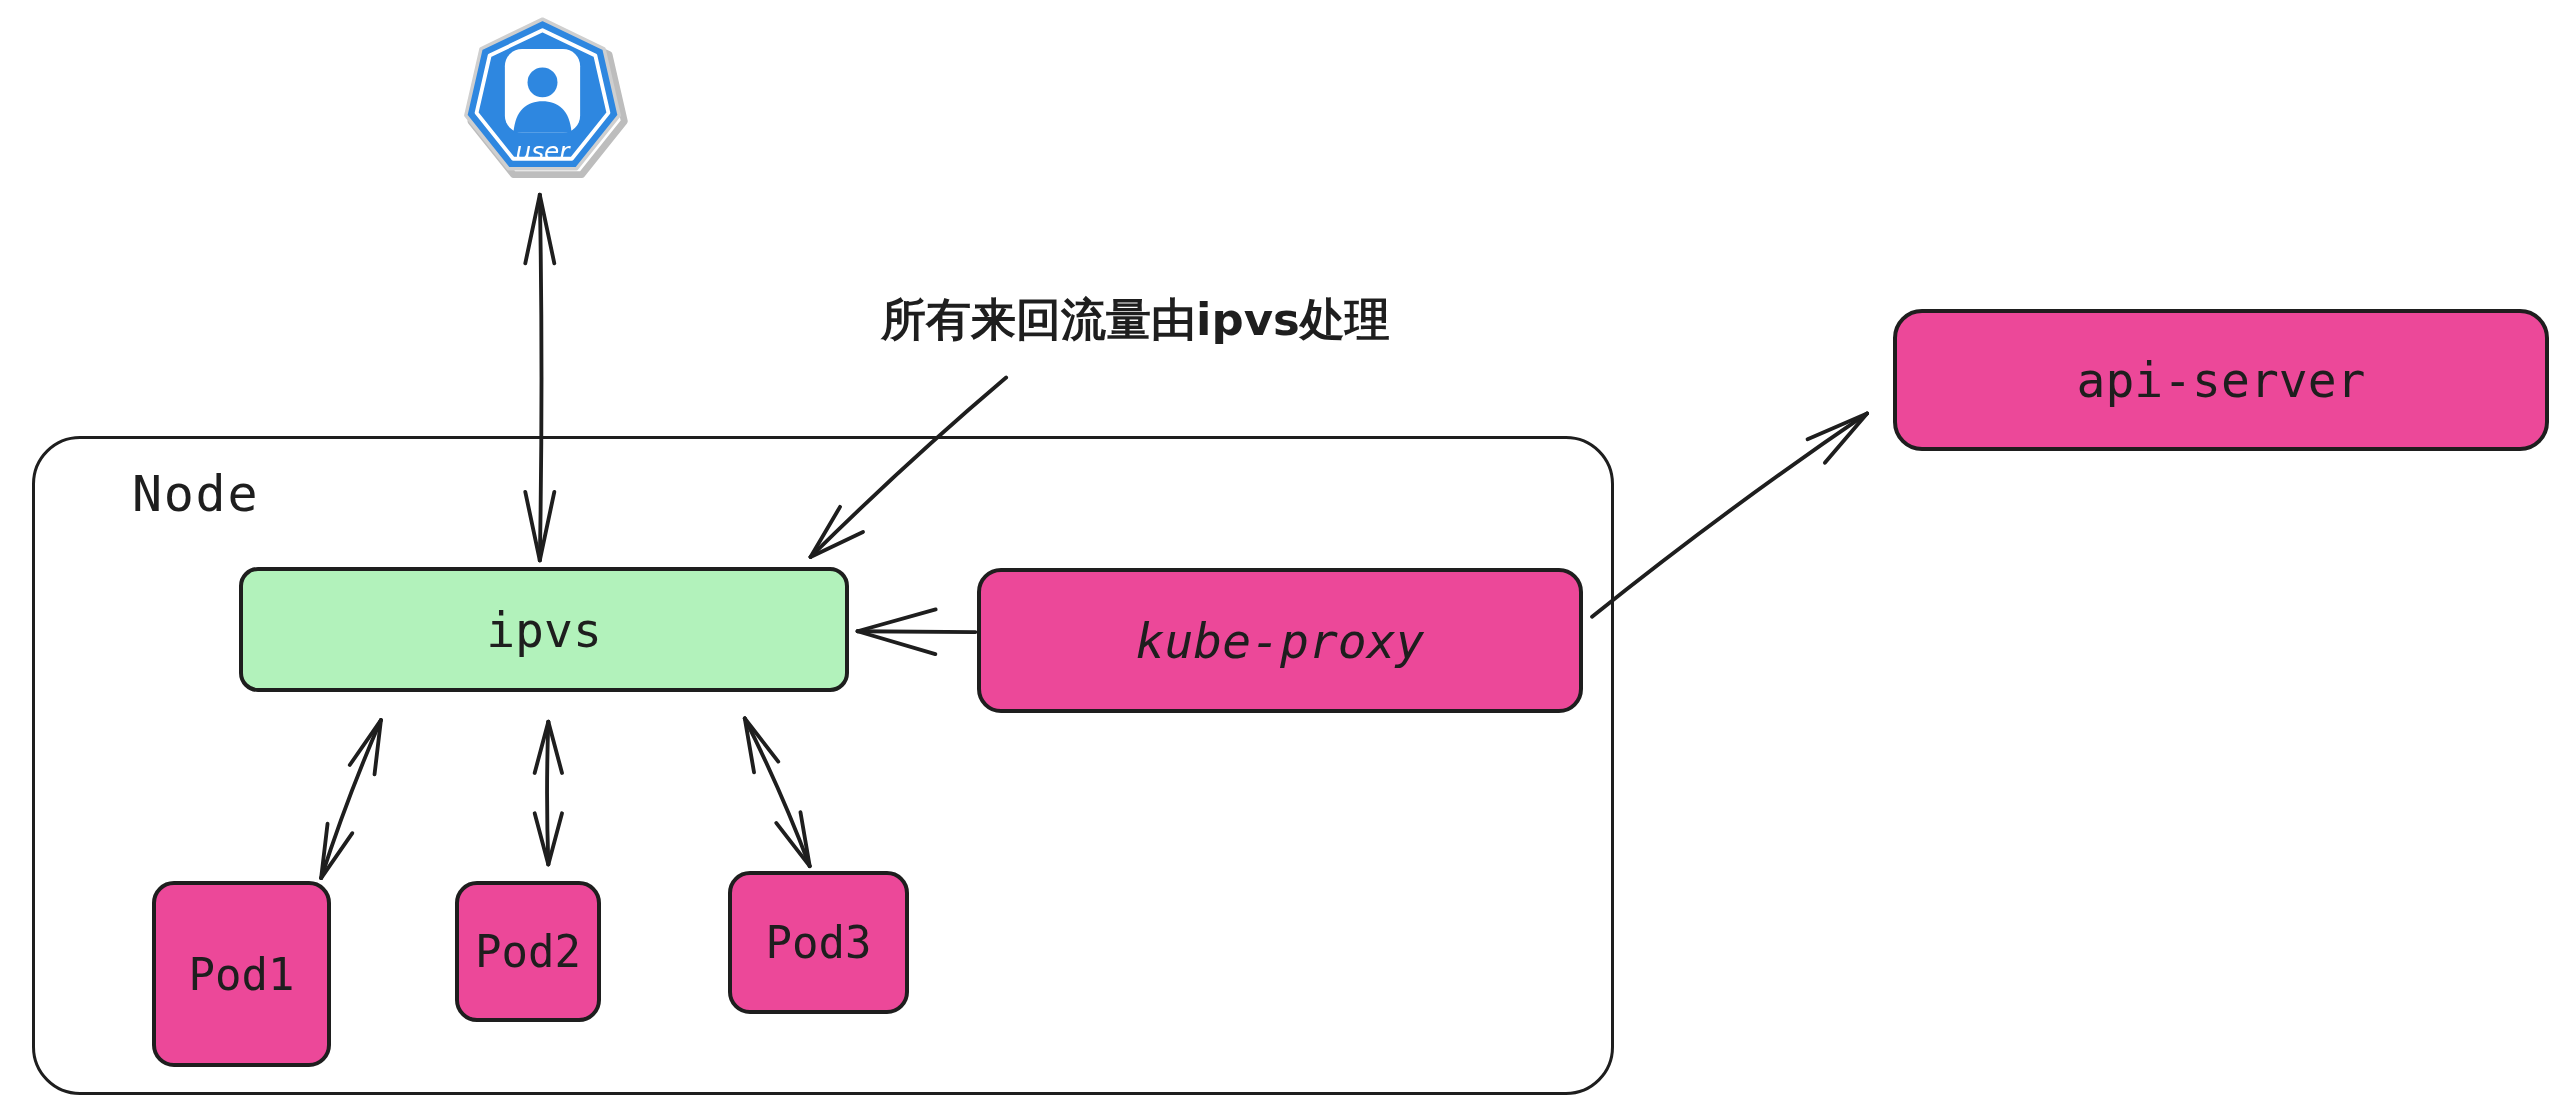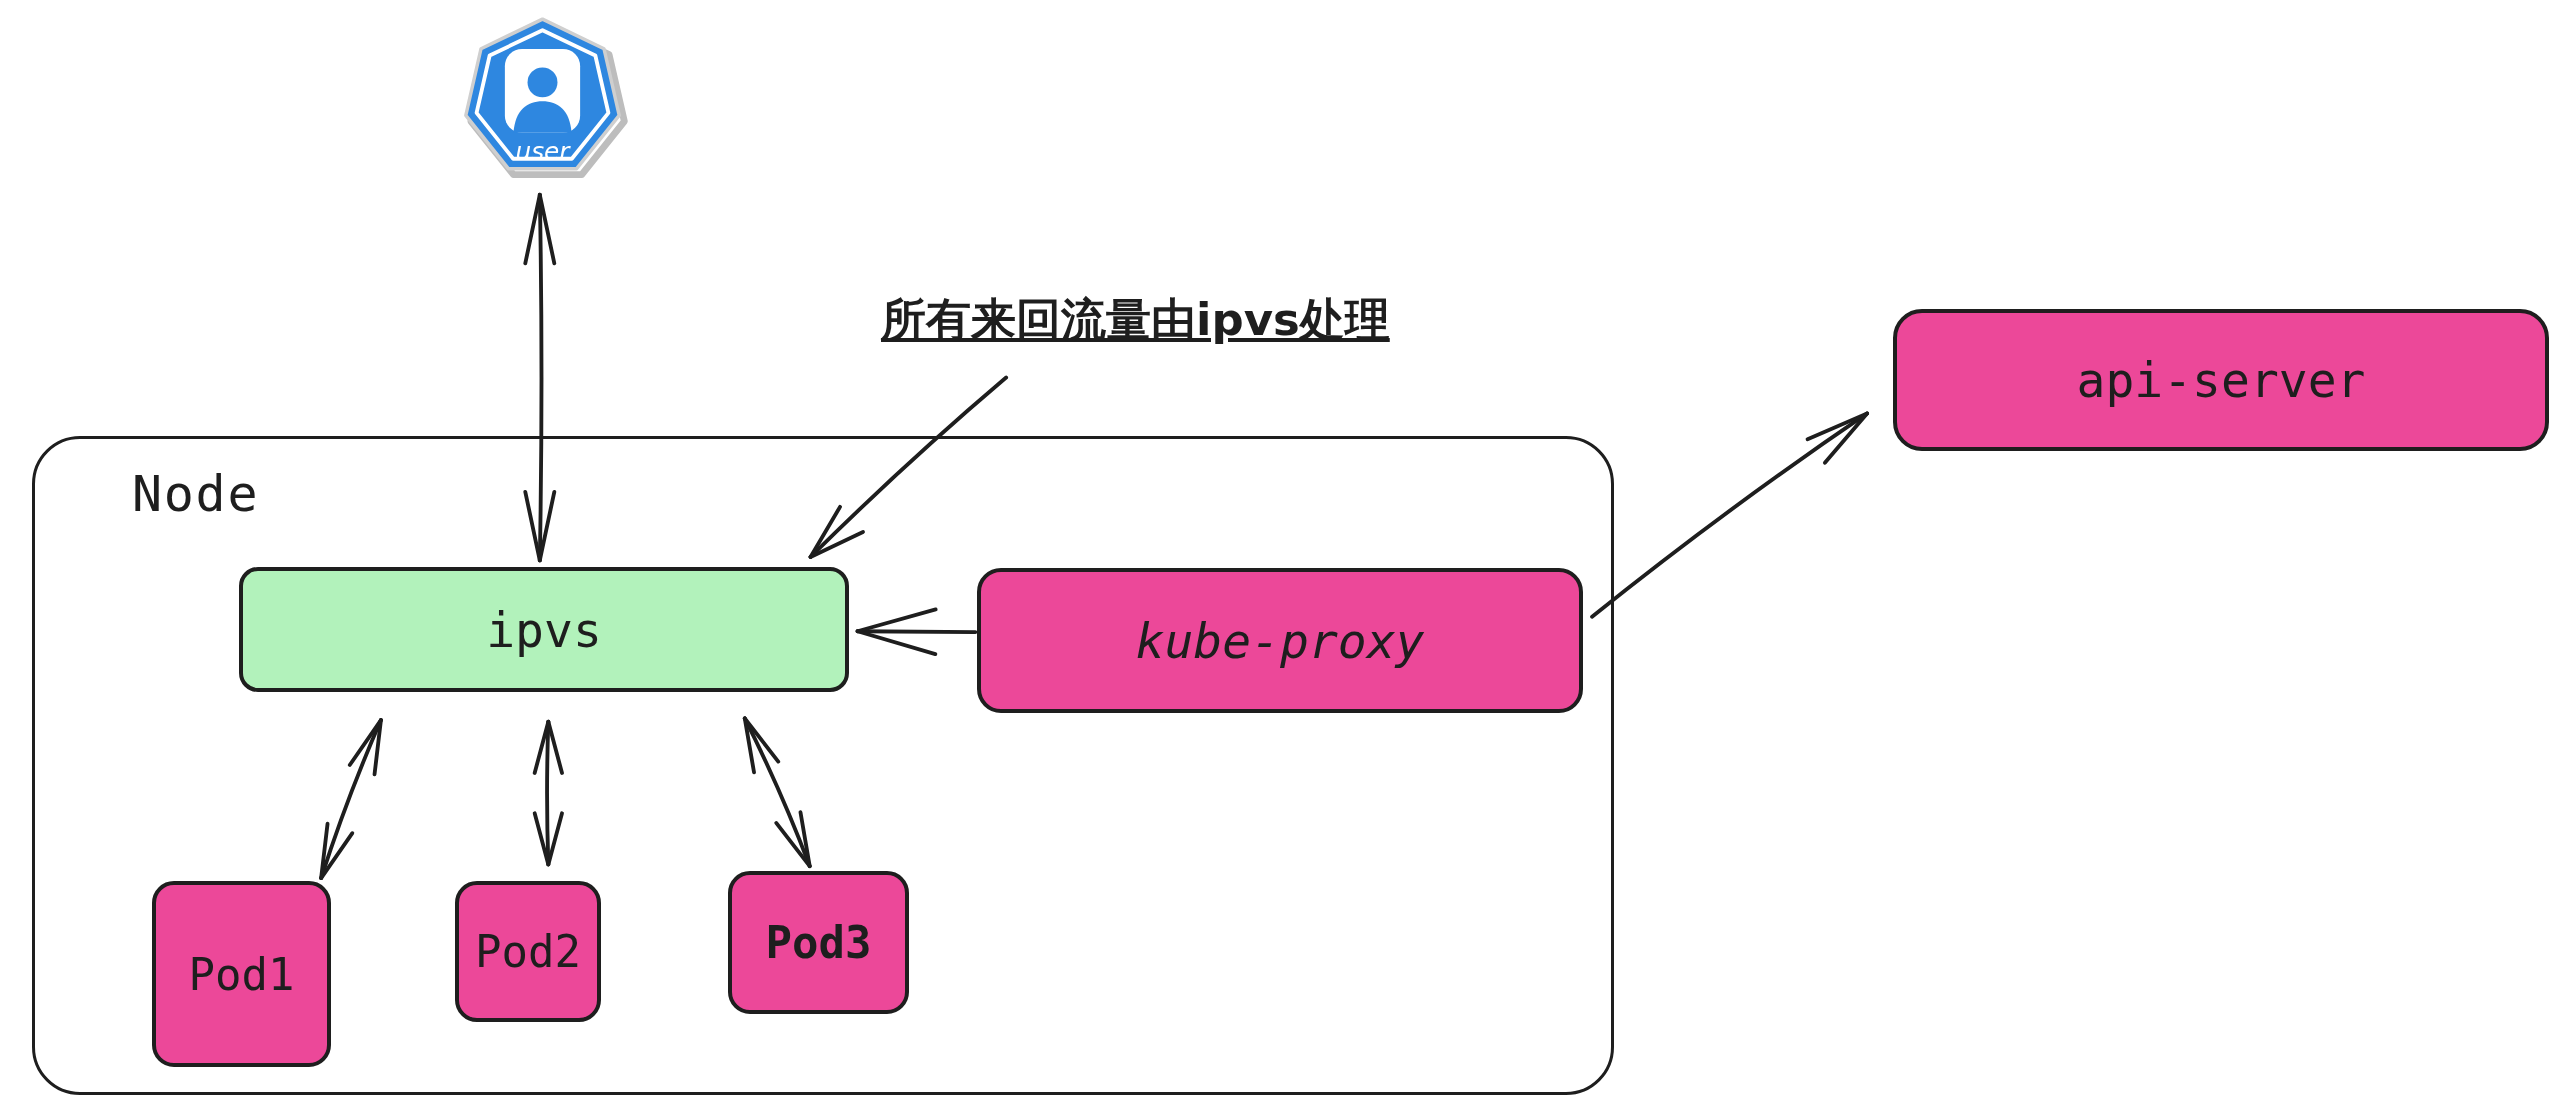--- a/index.html
+++ b/index.html
@@ -11,24 +11,24 @@
     position:absolute;box-sizing:border-box;border:4.3px solid #1e1e1e;border-radius:22px;
     background:#ec4899;display:flex;align-items:center;justify-content:center;
     font-family:"DejaVu Sans Mono", monospace;color:#1e1e1e;
   }
   #node-box{left:32px;top:436px;width:1582px;height:659px;border-width:3.4px;border-radius:48px;background:transparent;}
   #node-label{position:absolute;left:132px;top:465px;font-size:50px;letter-spacing:1.7px;}
   #ipvs-box{left:239px;top:567px;width:610px;height:125px;border-radius:19px;background:#b2f2bb;font-size:48px;}
   #kube-proxy-box{left:977px;top:568px;width:606px;height:145px;border-radius:24px;font-size:48px;font-style:italic;}
   #pod1-box{left:152px;top:881px;width:179px;height:186px;font-size:44px;}
   #pod2-box{left:455px;top:881px;width:146px;height:141px;font-size:44px;}
-  #pod3-box{left:728px;top:871px;width:181px;height:143px;font-size:44px;font-weight:bold;}
+  #pod3-box{left:728px;top:871px;width:181px;height:143px;font-size:44px;}
   #api-server-box{left:1893px;top:309px;width:656px;height:142px;border-radius:29px;font-size:48px;}
   .annotation{
-    position:absolute;font-family:"DejaVu Sans", sans-serif;font-weight:600;color:#1e1e1e;white-space:nowrap;text-decoration:underline;
+    position:absolute;font-family:"DejaVu Sans", sans-serif;font-weight:600;color:#1e1e1e;white-space:nowrap;
   }
   #annotation-traffic{left:881px;top:290px;font-size:45px;}
   #annotation-policy{left:1717px;top:583px;font-size:48px;}
   #user-icon{position:absolute;left:457px;top:8.5px;width:171px;height:181px;}
   #arrow-layer{position:absolute;left:0;top:0;width:2576px;height:1119px;pointer-events:none;}
 </style>
 </head>
 <body>
 
 <div id="canvas">

